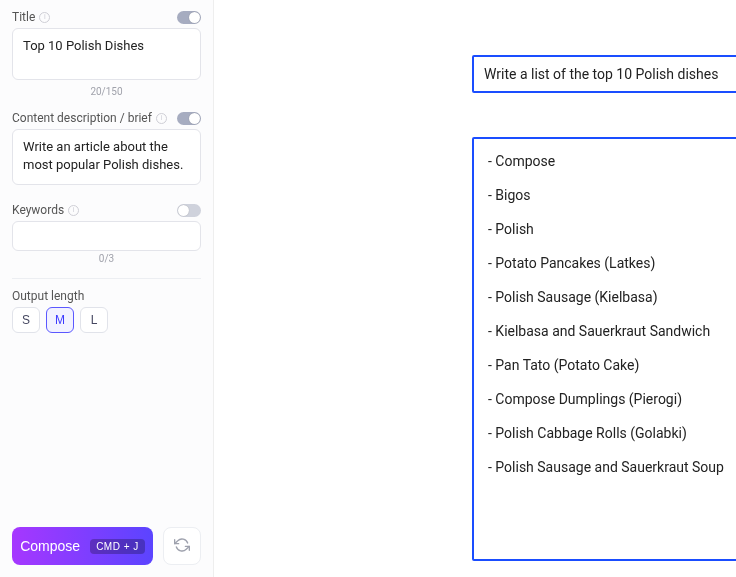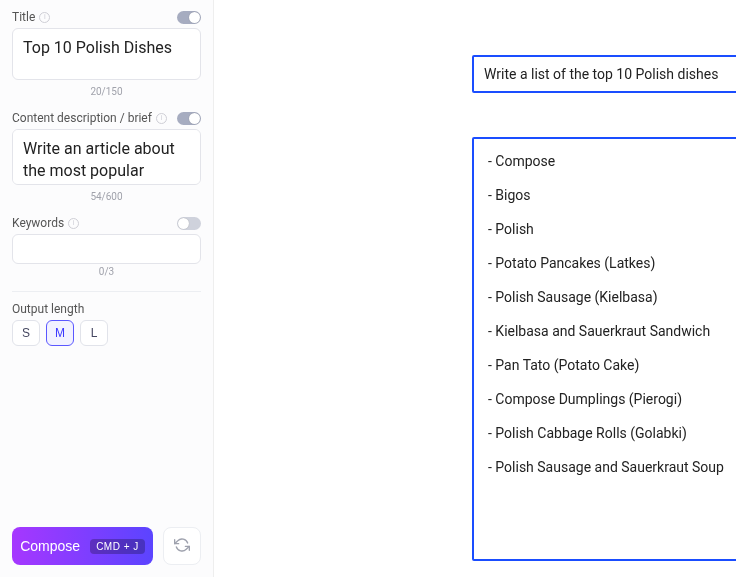--- a/index.html
+++ b/index.html
@@ -15,21 +15,21 @@
   .field-label { font-size: 12px; color: #555; display: flex; align-items: center; gap: 4px; }
   .info-dot { width: 11px; height: 11px; border: 1px solid #cfcfd6; border-radius: 50%; display: inline-flex; align-items: center; justify-content: center; font-size: 7px; color: #cfcfd6; line-height: 1; }
   .toggle { width: 24px; height: 13px; border-radius: 7px; position: relative; background: #cfd2dc; cursor: pointer; }
   .toggle.on { background: #a6acc0; }
   .toggle .knob { position: absolute; top: 1px; width: 11px; height: 11px; border-radius: 50%; background: #fff; box-shadow: 0 0 1px rgba(0,0,0,.3); }
   .toggle.on .knob { right: 1px; }
   .toggle.off .knob { left: 1px; }
 
   .text-area, .input-area {
     width: 100%; border: 1px solid #e3e4ea; border-radius: 6px; background: #fff;
-    font-size: 16px; color: #222; padding: 8px 10px; resize: none; outline: none;
+    font-size: 13px; color: #222; padding: 8px 10px; resize: none; outline: none;
     font-family: inherit; line-height: 1.4;
   }
   .title-area  { height: 52px; }
   .desc-area   { height: 56px; }
   .kw-area     { height: 30px; }
   .counter { text-align: center; font-size: 10px; color: #a0a2ab; margin-top: 2px; }
 
   .divider { height: 1px; background: #eceef2; margin: 0 0 10px 0; }
 
   .length-row { display: flex; gap: 6px; margin-top: 4px; }
@@ -79,21 +79,20 @@
         <div class="field-header">
           <div class="field-label">
             <span>Content description / brief</span>
             <span class="info-dot">i</span>
           </div>
           <div class="toggle on">
               <div class="knob"></div>
             </div>
         </div>
         <textarea class="text-area desc-area" style="">Write an article about the most popular Polish dishes.</textarea>
-        <div class="counter">54/600</div>
       </div>
 
       <div class="field-block">
         <div class="field-header">
           <div class="field-label">
             <span>Keywords</span>
             <span class="info-dot">i</span>
           </div>
           <div class="toggle off">
               <div class="knob"></div>

